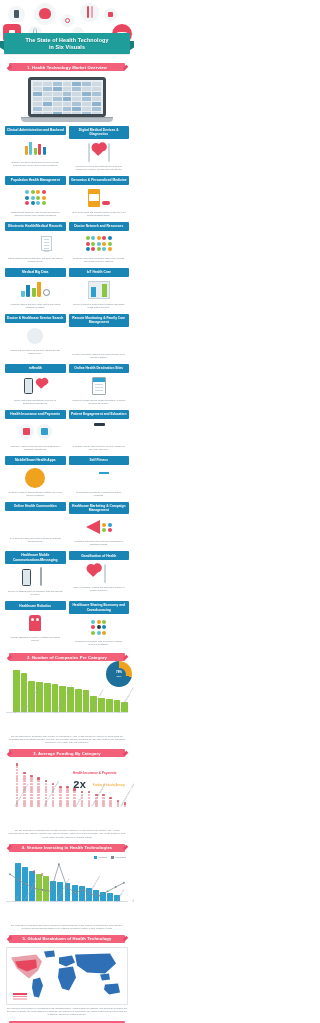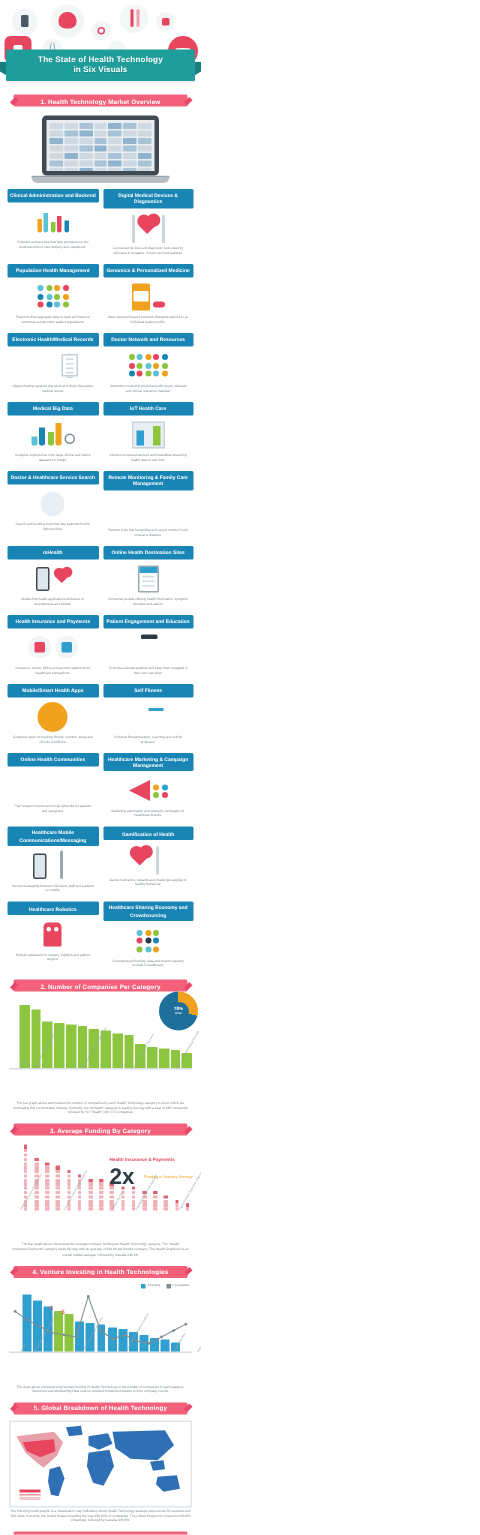--- a/index.html
+++ b/index.html
@@ -141,21 +141,21 @@
   .donut-in b { font-size:3px; line-height:3.2px; }
   .donut-in span { font-size:2px; line-height:2.2px; }
 
   
   .dotchart { display:flex; align-items:flex-end; gap:1.2px; padding-left:8px; height:44px; }
   .dotcol { flex:1; display:flex; flex-direction:column-reverse; gap:.6px; align-items:center; }
   .dotcol i { width:2.6px; height:2.2px; background:#f0b2b8; border-radius:.4px; display:block; }
   .dotcol i.hi { background:#d9646f; }
   .callout { position:absolute; right:5px; top:10px; width:56px; text-align:left; }
   .callout .ttl { font-size:3.1px; color:#e8455f; font-weight:bold; line-height:4px; }
-  .callout .big { font-size:15px; color:#2b3a44; font-weight:bold; line-height:11px; display:inline-block; vertical-align:middle; }
+  .callout .big { font-size:11px; color:#2b3a44; font-weight:bold; line-height:11px; display:inline-block; vertical-align:middle;font-family:Liberation Mono, monospace; }
   .callout .sub { font-size:2.6px; color:#f0a11e; line-height:3.2px; display:inline-block; vertical-align:middle; margin-left:2px; }
 
   
   .vchart { position:relative; height:42px; padding-left:9px; padding-right:8px;
             display:flex; align-items:flex-end; gap:1.2px; border-bottom:.5px solid #d7dee3; }
   .vchart .vbar { flex:1; background:#2f9fd0; border-radius:.5px .5px 0 0; }
   .vchart .vbar.g { background:#8cc63e; }
   .vline { position:absolute; inset:0; pointer-events:none; }
   .vlegend { display:flex; justify-content:flex-end; gap:4px; padding-right:8px; padding-bottom:1px; }
   .vlegend span { font-size:1.9px; color:#6b767d; display:flex; align-items:center; gap:1px; }

